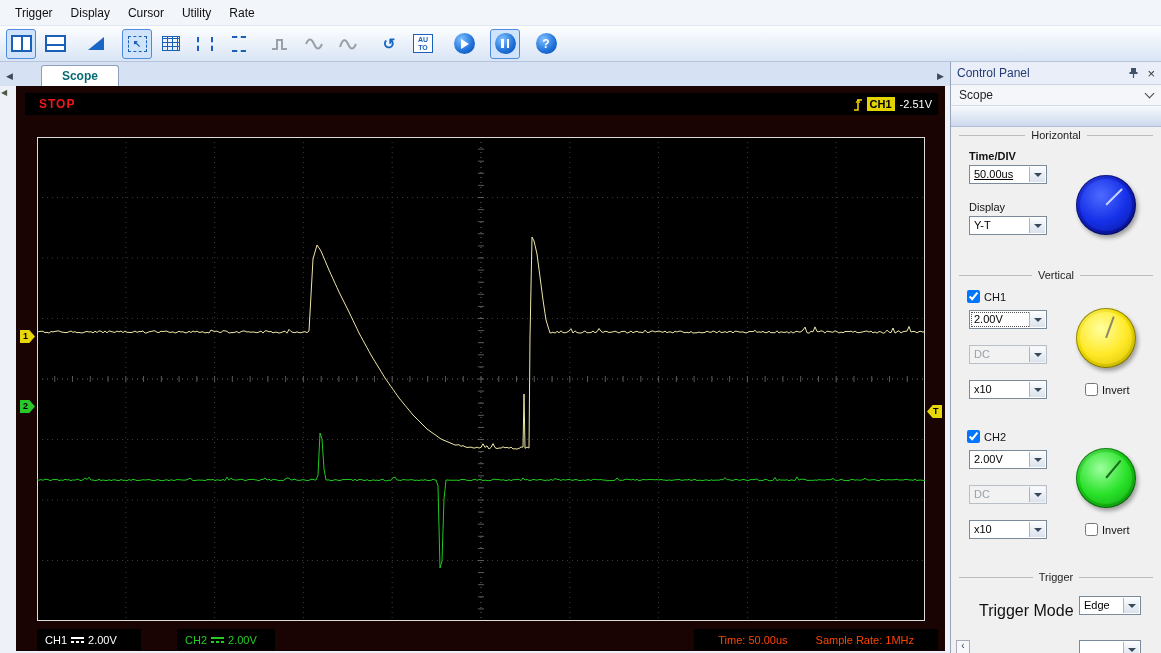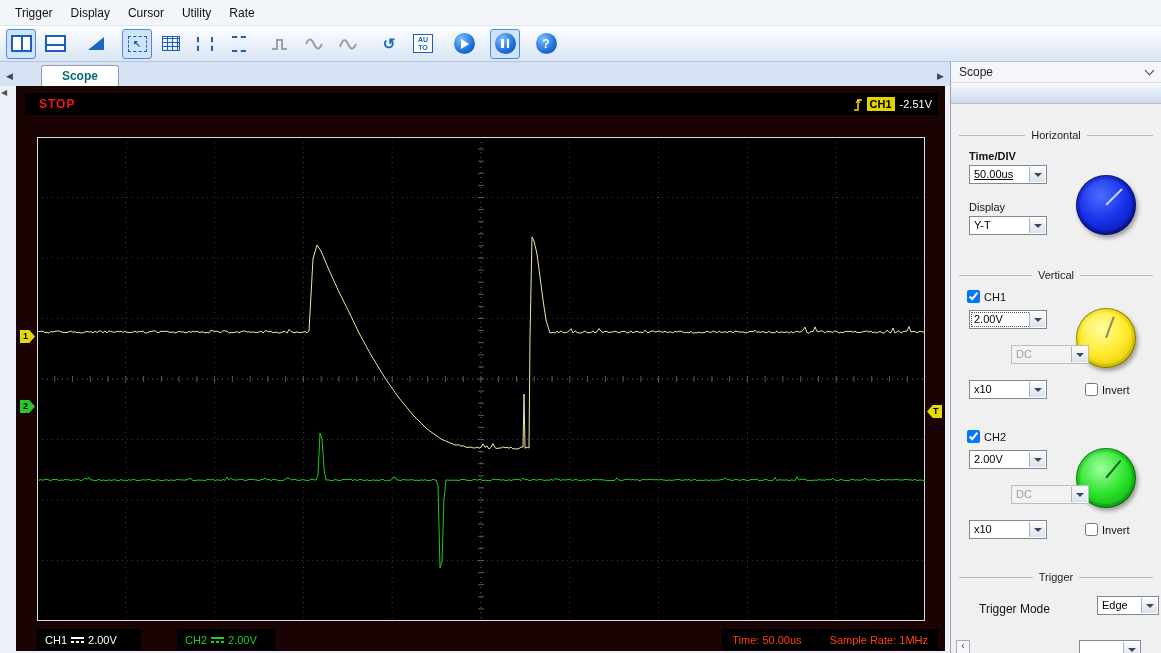--- a/index.html
+++ b/index.html
@@ -71,21 +71,21 @@
           color:#000;padding-left:3px;box-sizing:border-box;}
   .m1{left:4px;top:244px;background:#e8d80a;clip-path:polygon(0 0,62% 0,100% 50%,62% 100%,0 100%);}
   .m2{left:4px;top:314px;background:#28c828;clip-path:polygon(0 0,62% 0,100% 50%,62% 100%,0 100%);}
   .mt{left:911px;top:319px;background:#e8d80a;
       clip-path:polygon(100% 0,38% 0,0 50%,38% 100%,100% 100%);padding-left:6px;}
 
   #scope-footer{position:absolute;left:21px;right:7px;top:543px;height:21px;display:flex;align-items:center;}
   .fseg{background:#000;height:21px;display:flex;align-items:center;padding:0 8px;font-size:11px;gap:4px;}
   .fseg.c1{color:#fff;width:104px;box-sizing:border-box;}
   .fseg.c2{color:#23cd23;width:98px;box-sizing:border-box;margin-left:36px;}
-  .fseg.tm{color:#ff4300;margin-left:auto;gap:28px;padding:0 10px;}
+  .fseg.tm{color:#ff4300;margin-left:auto;gap:28px;padding:0 24px;}
   .dcsym{display:inline-block;width:13px;}
   .dcsym i{display:block;}
   .dcsym .s{height:2px;background:currentColor;margin-bottom:2px;}
   .dcsym .d{height:2px;background:repeating-linear-gradient(90deg,currentColor 0 3px,transparent 3px 5px);}
 
   
   #control-panel{position:absolute;left:950px;top:62px;width:211px;height:591px;overflow:hidden;
                  background:#f0f0f0;border-left:1px solid #98a4b8;box-sizing:border-box;}
   #cp-header{height:22px;background:#e9eef8;border-bottom:1px solid #ccd4e4;display:flex;
              align-items:center;padding:0 6px;}
@@ -100,21 +100,21 @@
   .group{position:absolute;left:8px;right:8px;height:14px;display:flex;align-items:center;gap:6px;
          font-size:11px;color:#222;}
   .group::before,.group::after{content:"";flex:1;height:1px;background:#bcbcbc;}
   .plabel{position:absolute;font-size:11px;color:#111;}
   .combo{position:absolute;height:19px;width:78px;background:#fff;border:1px solid #7b8a99;
          font-size:11px;line-height:17px;padding-left:4px;box-sizing:border-box;color:#000;}
   .combo .arr{position:absolute;right:1px;top:1px;bottom:1px;width:15px;
         background:linear-gradient(#fafcfe,#dbe2ec);border-left:1px solid #aab4c2;
         display:flex;align-items:center;justify-content:center;}
   .combo .arr::after{content:"";border:4px solid transparent;border-top-color:#3a4a5a;margin-top:4px;}
-  .combo.disabled{background:#f2f2f2;color:#9aa0a8;border-color:#b8bfc8;margin-left:42px;}
+  .combo.disabled{background:#f2f2f2;color:#9aa0a8;border-color:#b8bfc8;}
   .combo.focused{outline:1px dotted #555;outline-offset:-3px;}
   .cbrow{position:absolute;display:flex;align-items:center;gap:4px;font-size:11px;color:#111;}
   .cbrow input{margin:0;width:13px;height:13px;}
 
   .knob{position:absolute;width:60px;height:60px;border-radius:50%;
         box-shadow:2px 3px 4px rgba(0,0,0,.35), inset 0 0 0 1px rgba(0,0,0,.4);}
   .knob::before{content:"";position:absolute;inset:4px;border-radius:50%;}
   .knob .ptr{position:absolute;left:50%;top:50%;width:2px;height:23px;margin-left:-1px;
              transform-origin:50% 0;border-radius:1px;}
   #knob-blue{background:radial-gradient(circle at 40% 35%,#3c55f0,#1020c8 50%,#00065e);}
@@ -369,20 +369,28 @@
           <span>Time: 50.00us</span>
           <span>Sample Rate: 1MHz</span>
         </div>
       </div>
 
     </div>
   </div>
 </div>
 
 <div id="control-panel">
+  <div id="cp-header">
+    <span id="cp-title">Control Panel</span>
+    <svg width="11" height="12">
+      <path d="M3 1 h5 v4 h1.5 v2 H1.5 v-2 H3 z" fill="#44516b"></path>
+      <line x1="5.5" y1="7" x2="5.5" y2="11" stroke="#44516b" stroke-width="1.2"></line>
+    </svg>
+    <span id="cp-close">×</span>
+  </div>
   <div id="cp-selector">
     <span>Scope</span>
     <span class="chev"></span>
   </div>
   <div id="cp-grad"></div>
 
   <div class="group" style="top:66px;">
       <span>Horizontal</span>
     </div>
   <div class="plabel" style="top:88px;left:18px;font-weight:bold;">Time/DIV</div>
@@ -439,22 +447,22 @@
     <span>x10</span><span class="arr"></span>
   </div>
   <label class="cbrow" style="top:461px;left:134px;">
     <input type="checkbox" style="">
     <span>Invert</span>
   </label>
 
   <div class="group" style="top:508px;">
       <span>Trigger</span>
     </div>
-  <div class="plabel" style="top:540px;left:28px;font-size:12px;">Trigger Mode</div>
-  <div class="combo" style="top:534px;left:128px;width:62px;margin-left:18px;">
+  <div class="plabel" style="top:540px;left:28px;font-size:16px;">Trigger Mode</div>
+  <div class="combo" style="top:534px;left:128px;width:62px;">
     <span>Edge</span><span class="arr"></span>
   </div>
   <div class="combo" style="top:578px;left:128px;width:62px;">
     <span class="arr"></span>
   </div>
 
   <div id="cp-scroll">‹</div>
 </div>
 
 </body></html>

